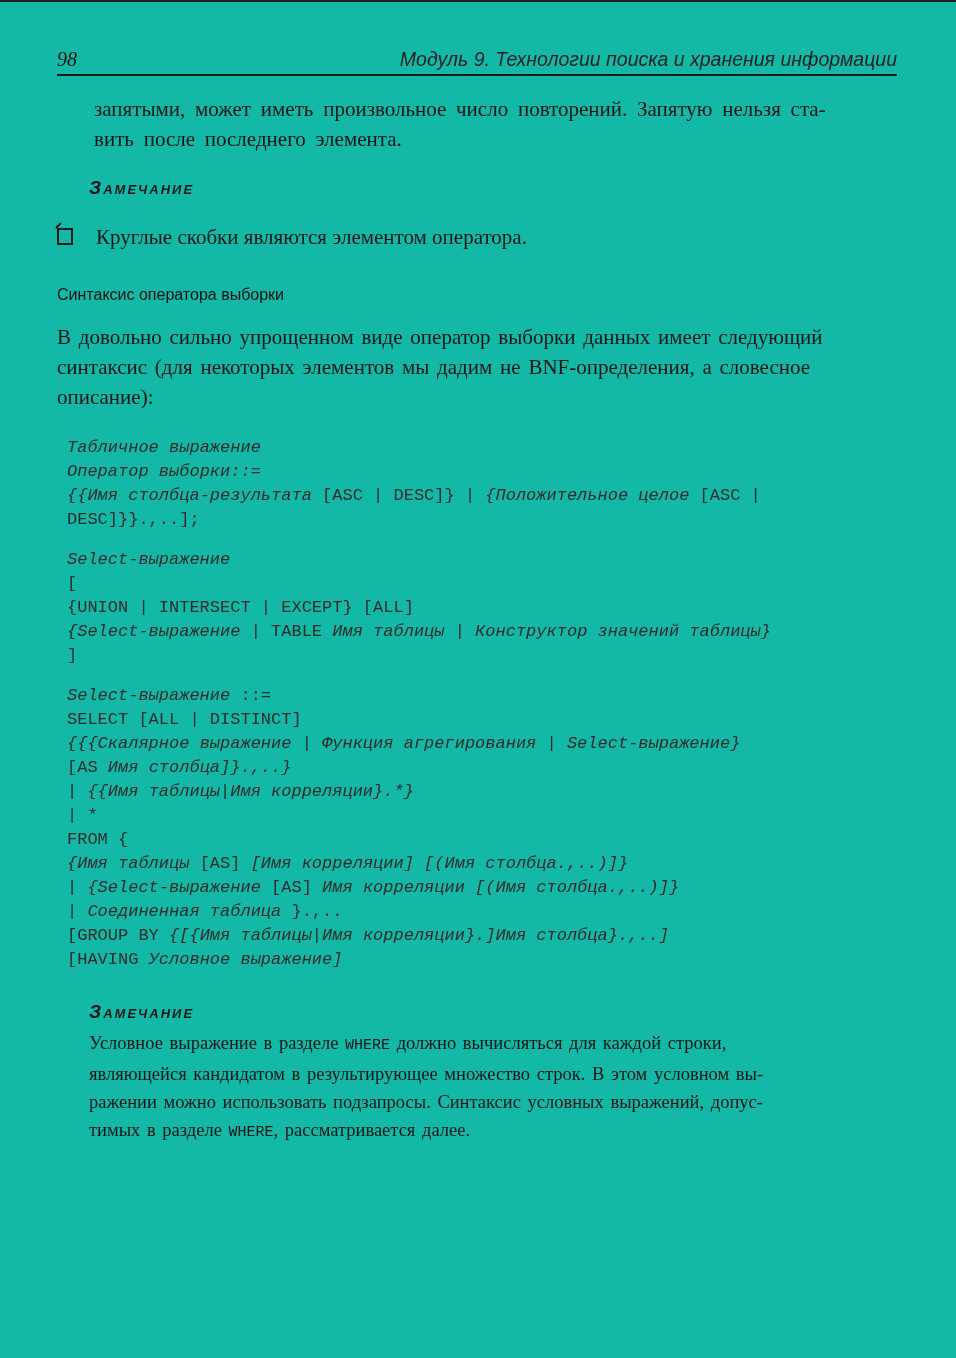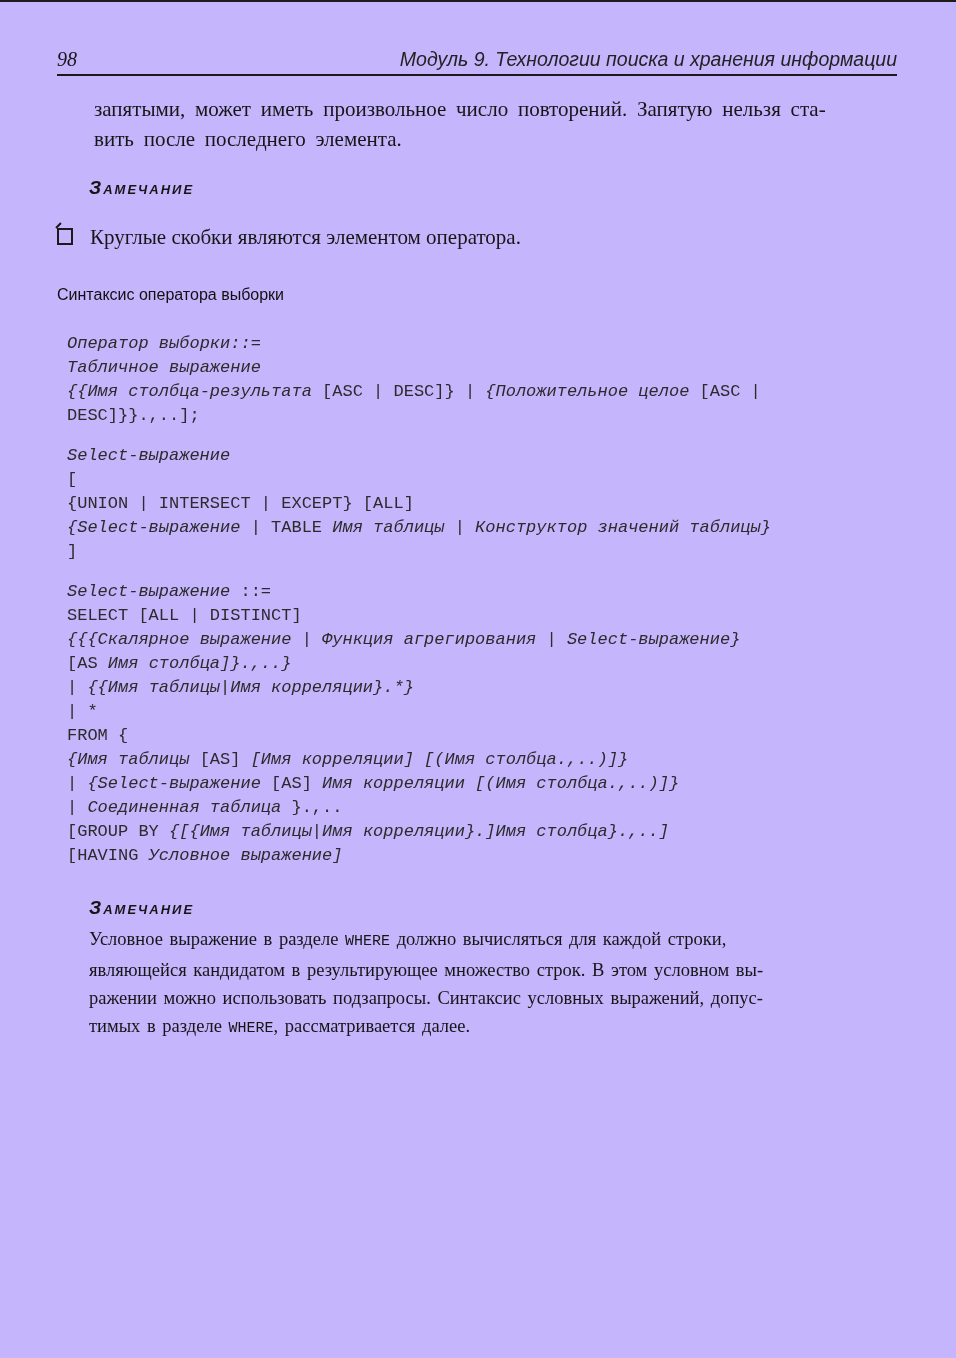--- a/index.html
+++ b/index.html
@@ -1,20 +1,20 @@
 <!DOCTYPE html>
 <html lang="ru"><head>
 <meta charset="utf-8">
 <style>
   html,body { margin:0; padding:0; background:#e8e8e8; }
   .page {
     position:relative;
     width:956px; height:1358px;
     margin:0 auto;
-    background:#c4b5fd;
+    background:#14b8a6;
     border-top:2px solid #1c1c1c;
     box-sizing:border-box;
     overflow:hidden;
     color:#161616;
     font-family:"Liberation Serif", serif;
   }
   .header {
     display:flex; justify-content:space-between; align-items:flex-end;
     margin:0 59px 0 57px;
     padding-top:45px; padding-bottom:3px;
@@ -58,21 +58,21 @@
     white-space:pre-line;
     word-spacing:2px;
   }
   .note-text + .note-text { margin-top:11px; }
   .inline-code {
     font-family:"Liberation Mono", monospace;
     font-size:15px; letter-spacing:0;
   }
 
   .bullet-item {
-    display:flex; gap:17px; align-items:baseline;
+    display:flex; gap:23px; align-items:baseline;
     margin-top:22px;
     font-size:21px; line-height:30px;
   }
   .square-bullet {
     flex:0 0 auto;
     width:12px; height:13px;
     border:2px solid #1a1a1a;
     position:relative; top:1px;
   }
   .square-bullet::before {
@@ -121,25 +121,28 @@
       <div class="note-label">Замечание</div>
     </div>
 
     <div class="bullet-item">
       <span class="square-bullet"></span>
       <span>Круглые скобки являются элементом оператора.</span>
     </div>
 
     <h2 class="section-heading">Синтаксис оператора выборки</h2>
 
+    <p class="para para-intro">В довольно сильно упрощенном виде оператор выборки данных имеет следующий
+синтаксис (для некоторых элементов мы дадим не BNF-определения, а словесное
+описание):</p>
 
     <div class="code-block">
       <div class="code-section">
+          <div class="code-line"><i>Табличное</i> <i>выражение</i></div>
           <div class="code-line"><i>Оператор</i> <i>выборки::=</i></div>
-          <div class="code-line"><i>Табличное</i> <i>выражение</i></div>
           <div class="code-line"><i>{{Имя</i> <i>столбца-результата</i> [ASC | DESC]} | <i>{Положительное</i> <i>целое</i> [ASC |</div>
           <div class="code-line">DESC]}}.,..];</div>
         </div>
       <div class="code-section">
           <div class="code-line"><i>Select-выражение</i></div>
           <div class="code-line">[</div>
           <div class="code-line">{UNION | INTERSECT | EXCEPT} [ALL]</div>
           <div class="code-line"><i>{Select-выражение</i> | TABLE <i>Имя</i> <i>таблицы</i> | <i>Конструктор</i> <i>значений</i> <i>таблицы}</i></div>
           <div class="code-line">]</div>
         </div>

